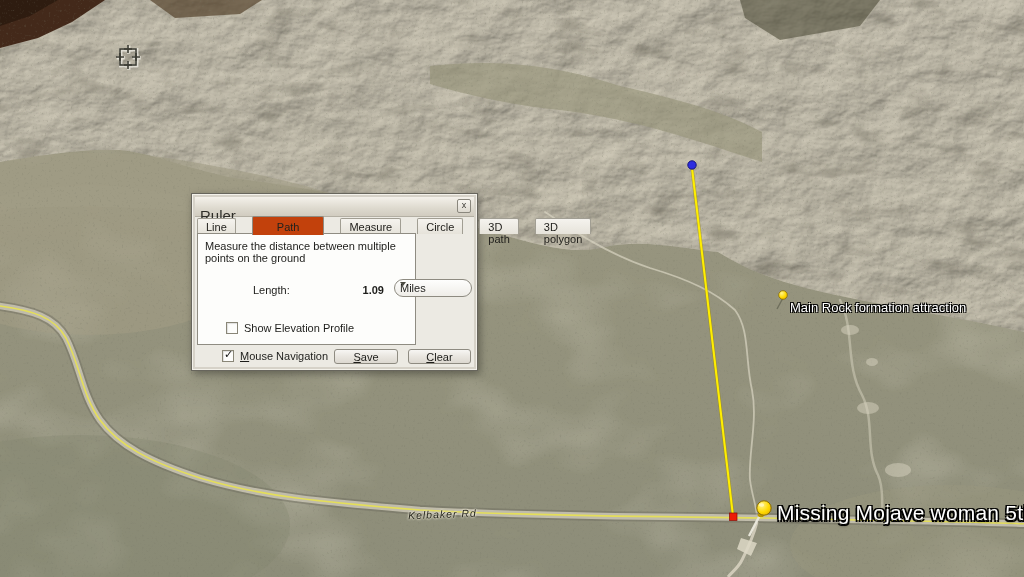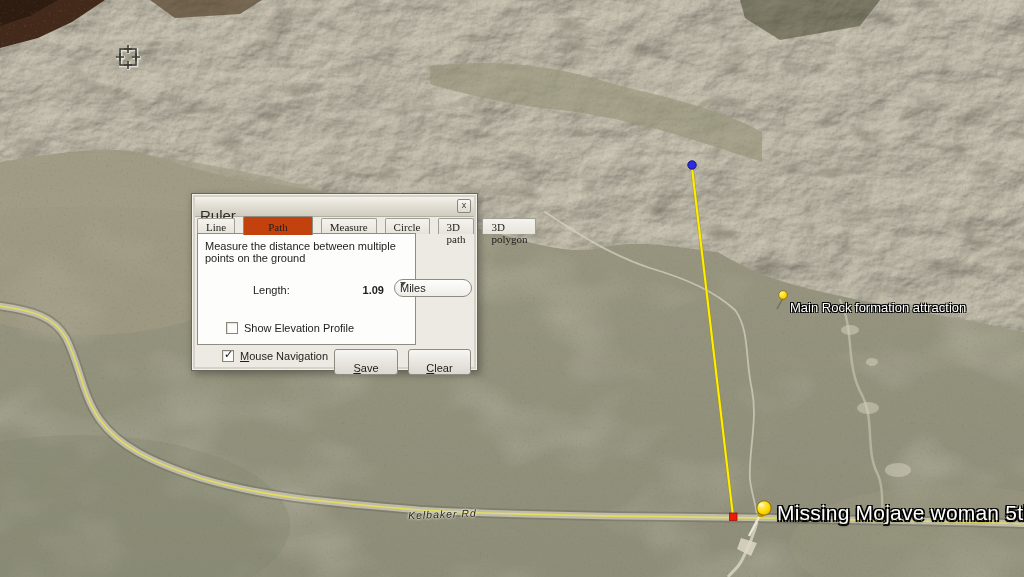--- a/index.html
+++ b/index.html
@@ -24,44 +24,44 @@
     box-shadow:inset 0 0 0 1px #f3f1ea,inset 0 0 0 3px #d6d2c8,2px 3px 8px rgba(0,0,0,.35);
     font-size:11px;color:#1d1d1a;}
   .titlebar{position:absolute;left:3px;right:3px;top:3px;height:19px;
     background:linear-gradient(#f4f1ea,#ddd9ce 60%,#d1ccc0);
     border-bottom:1px solid #b3afa3;}
   .titlebar .title{position:absolute;left:5px;top:10px;font-size:15px;color:#2e2d28;}
   .closebtn{position:absolute;right:3px;top:2px;width:14px;height:14px;box-sizing:border-box;
     background:linear-gradient(#f7f5f0,#ddd9cf);border:1px solid #8a877d;border-radius:2px;
     font-size:9px;line-height:11px;text-align:center;color:#3c3b35;cursor:default;}
   .tabs{position:absolute;left:5px;top:21px;right:5px;height:19px;display:flex;align-items:flex-end;}
-  .tab{box-sizing:border-box;padding:2px 8px 2px;height:16px;margin-right:8px;
+  .tab{box-sizing:border-box;padding:2px 8px 2px;height:16px;margin-right:16px;
     background:linear-gradient(#f5f3ee,#e6e3da);border:1px solid #a19e93;border-bottom:none;
-    border-radius:2px 2px 0 0;color:#23221e;font-family:Liberation Serif, serif;}
+    border-radius:2px 2px 0 0;color:#23221e;}
   .tab.active{background:#c2410c;height:19px;padding:4px 24px 2px;position:relative;z-index:3;
     border-color:#8f8c82;margin-bottom:-1px;}
   .panel{position:absolute;left:5px;top:39px;width:219px;height:112px;box-sizing:border-box;
     background:#fdfdfb;border:1px solid #8f8c82;z-index:1;}
   .desc{position:absolute;left:7px;top:6px;color:#1d1d1a;}
   .len-label{position:absolute;left:55px;top:50px;}
   .len-value{position:absolute;left:118px;top:50px;width:68px;text-align:right;font-weight:bold;}
   .combo{position:absolute;left:196px;top:45px;width:78px;height:18px;box-sizing:border-box;
     background:linear-gradient(#fefefd,#efede8);border:1px solid #8e8b81;border-radius:9px;}
   .combo>span{position:absolute;left:5px;top:2px;}
   .combo-arrow{position:absolute;right:6px;top:7px;width:0;height:0;
     border-left:3.5px solid transparent;border-right:3.5px solid transparent;border-top:4px solid #4a4a42;}
   .check-row{position:absolute;display:flex;align-items:center;gap:6px;cursor:default;padding-left:19px;}
   .check-row.elev{left:9px;top:88px;}
   .check-row.mousenav{left:11px;top:156px;}
   .checkbox{display:inline-block;width:12px;height:12px;box-sizing:border-box;background:#fdfdfb;
     border:1px solid #898677;position:relative;box-shadow:inset 1px 1px 1px rgba(0,0,0,.12);}
   .checkbox .checkmark{position:absolute;left:1px;top:-3px;font-size:11px;color:#111;}
   .btn{position:absolute;box-sizing:border-box;height:15px;font-family:"Liberation Sans",sans-serif;
     font-size:11px;color:#1d1d1a;background:linear-gradient(#f7f6f3,#eae7e1 45%,#dcd8d0);
-    border:1px solid #8e8b81;border-radius:3px;padding:12px;}
+    border:1px solid #8e8b81;border-radius:3px;padding:0;}
   .btn.save{left:142px;top:155px;width:64px;}
   .btn.clear{left:216px;top:155px;width:63px;}
 </style>
 </head>
 <body>
 
 <div class="stage">
 
   <svg class="terrain" width="1024" height="577" viewBox="0 0 1024 577">
     <defs>

